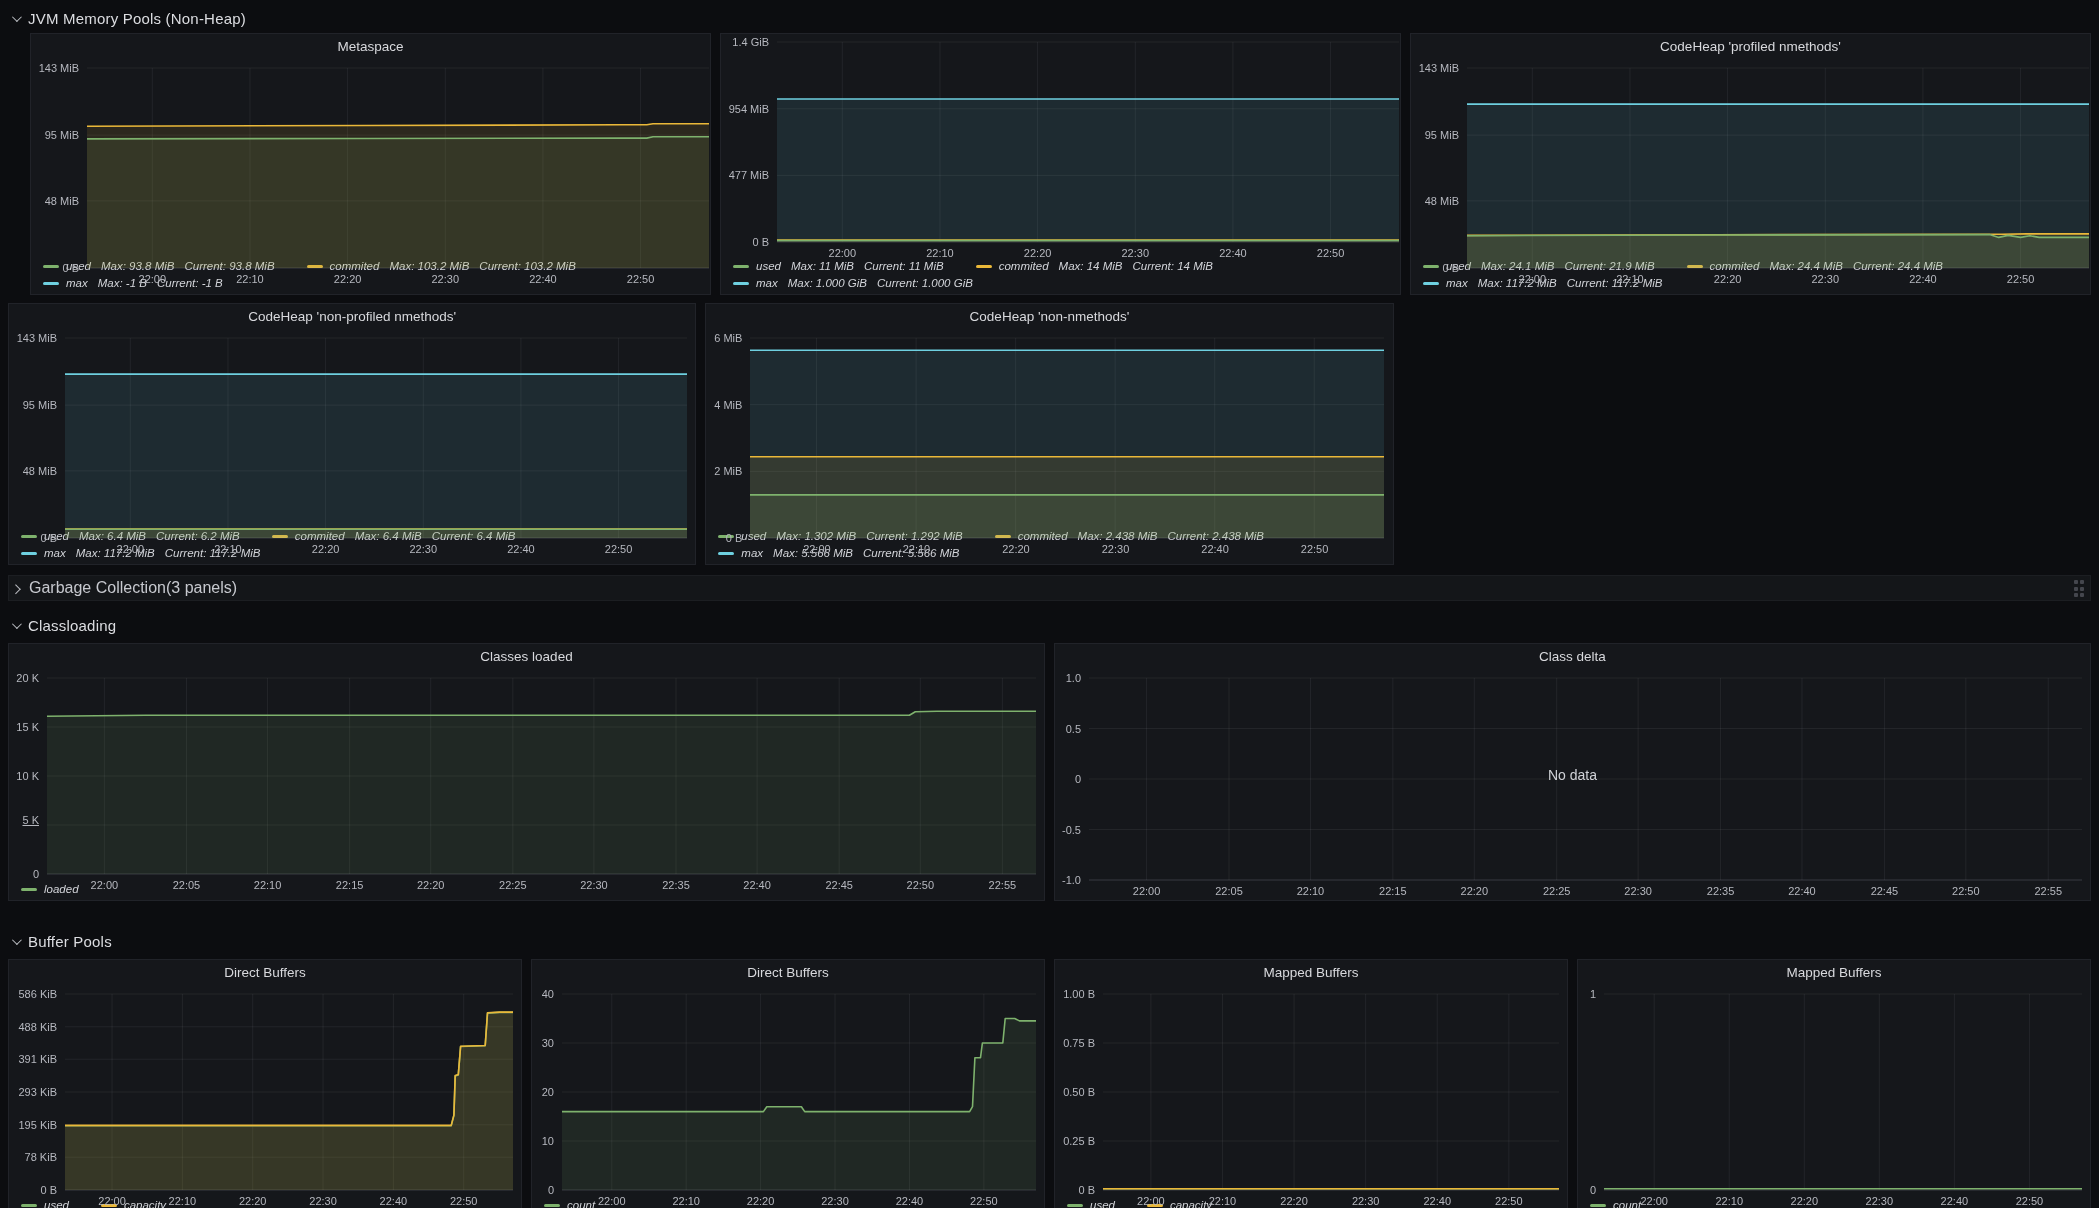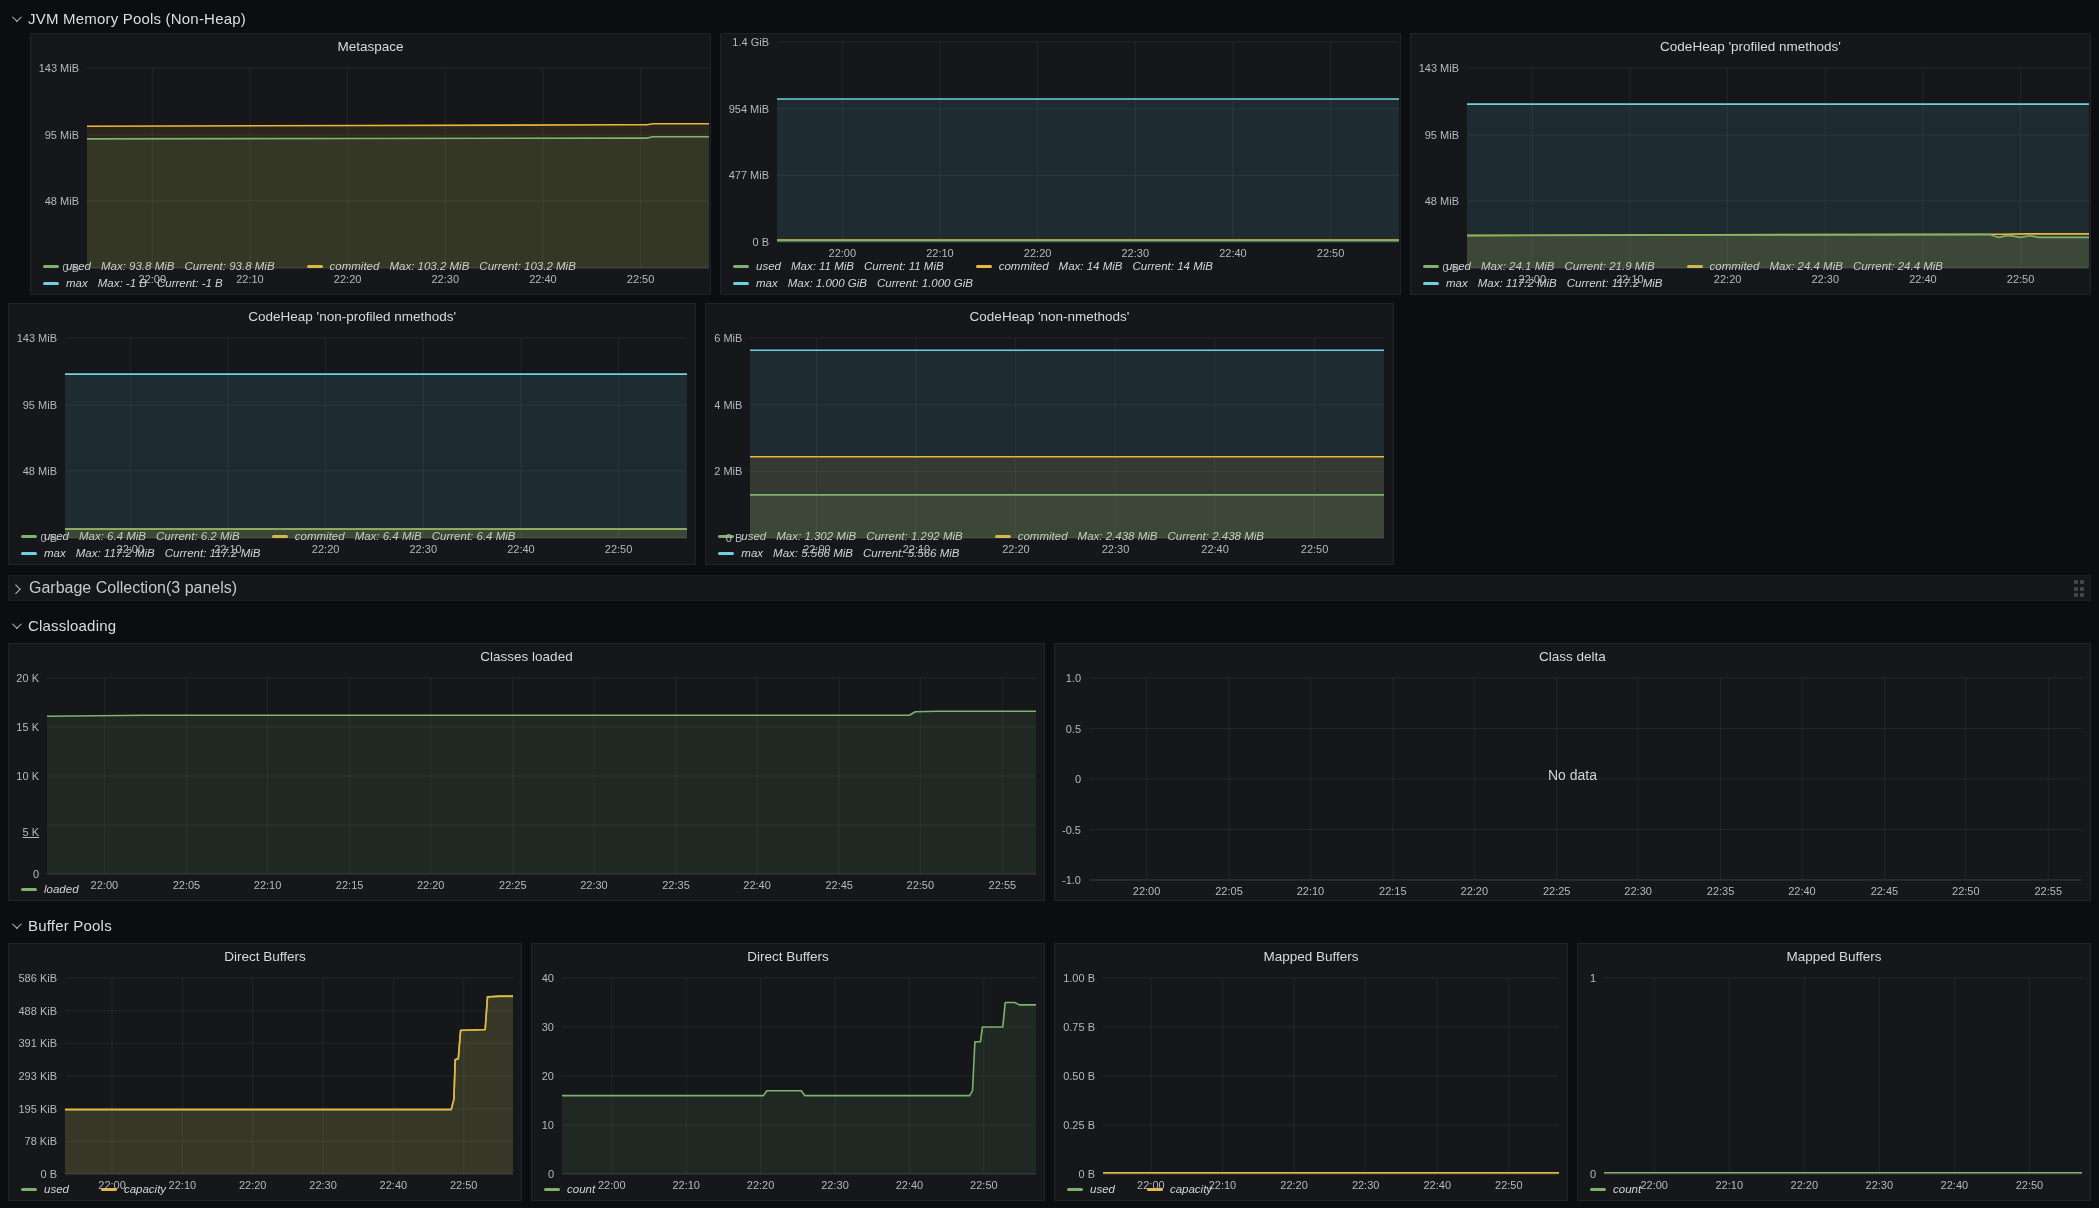--- a/index.html
+++ b/index.html
@@ -37,21 +37,21 @@
     display:grid; grid-template-columns:4px 4px; grid-auto-rows:4px; gap:2.5px;
     cursor:grab;
   }
   .drag-dots i { background:#44464d; border-radius:1px; display:block; }
 
   
   .grid { display:grid; gap:9px; }
   .cols3 { grid-template-columns:repeat(3,1fr); }
   .cols2 { grid-template-columns:repeat(2,1fr); }
   .cols4 { grid-template-columns:repeat(4,1fr); }
-  .mt3{margin-top:3px;padding-left:22px;} .mt6{margin-top:6px;} .mt8{margin-top:8px;} .mt12{margin-top:12px;} .mt16{margin-top:12px;}
+  .mt3{margin-top:3px;padding-left:22px;} .mt6{margin-top:6px;} .mt8{margin-top:8px;} .mt12{margin-top:12px;} .mt16{margin-top:28px;}
   .h262{height:262px;} .h258{height:258px;}
 
   .panel {
     background:#15171b;
     border:1px solid rgba(204,204,220,0.07);
     display:flex; flex-direction:column; min-width:0;
   }
   .panel-title {
     flex:none; height:26px; line-height:26px; text-align:center;
     font-size:13.5px; font-weight:500; color:#d8d9dd; cursor:pointer;
@@ -416,21 +416,21 @@
             <line x1="993.374" y1="8" x2="993.374" y2="204" stroke="rgba(204,204,220,0.08)" stroke-width="1"></line>
             <line x1="38" y1="204" x2="1027" y2="204" stroke="rgba(204,204,220,0.20)" stroke-width="1"></line>
             <line x1="38" y1="155" x2="1027" y2="155" stroke="rgba(204,204,220,0.08)" stroke-width="1"></line>
             <line x1="38" y1="106" x2="1027" y2="106" stroke="rgba(204,204,220,0.08)" stroke-width="1"></line>
             <line x1="38" y1="57" x2="1027" y2="57" stroke="rgba(204,204,220,0.08)" stroke-width="1"></line>
             <line x1="38" y1="8" x2="1027" y2="8" stroke="rgba(204,204,220,0.08)" stroke-width="1"></line>
             <path d="M38.0,46.2 L136.9,45.2 L900.4,45.2 L906.3,41.8 L928.1,41.3 L1027.0,41.3 L1027.0,204.0 L38.0,204.0 Z" fill="#7EB26D" fill-opacity="0.11" stroke="none"></path>
             <path d="M38.0,46.2 L136.9,45.2 L900.4,45.2 L906.3,41.8 L928.1,41.3 L1027.0,41.3" fill="none" stroke="#7EB26D" stroke-width="1.6" stroke-linejoin="round"></path>
           </svg>
           <div class="ylab" style="left: 0px; width: 30px; top: 197px;">0</div>
-          <div class="ylab" style="left: 0px; width: 30px; top: 155px; text-decoration: underline;">5 K</div>
+          <div class="ylab" style="left: 0px; width: 30px; top: 143px; text-decoration: underline;">5 K</div>
           <div class="ylab" style="left: 0px; width: 30px; top: 99px;">10 K</div>
           <div class="ylab" style="left: 0px; width: 30px; top: 50px;">15 K</div>
           <div class="ylab" style="left: 0px; width: 30px; top: 1px;">20 K</div>
           <div class="xlab" style="left: 95.362px; top: 208px;">22:00</div>
           <div class="xlab" style="left: 177.449px; top: 208px;">22:05</div>
           <div class="xlab" style="left: 258.547px; top: 208px;">22:10</div>
           <div class="xlab" style="left: 340.634px; top: 208px;">22:15</div>
           <div class="xlab" style="left: 421.732px; top: 208px;">22:20</div>
           <div class="xlab" style="left: 503.819px; top: 208px;">22:25</div>
           <div class="xlab" style="left: 584.917px; top: 208px;">22:30</div>

